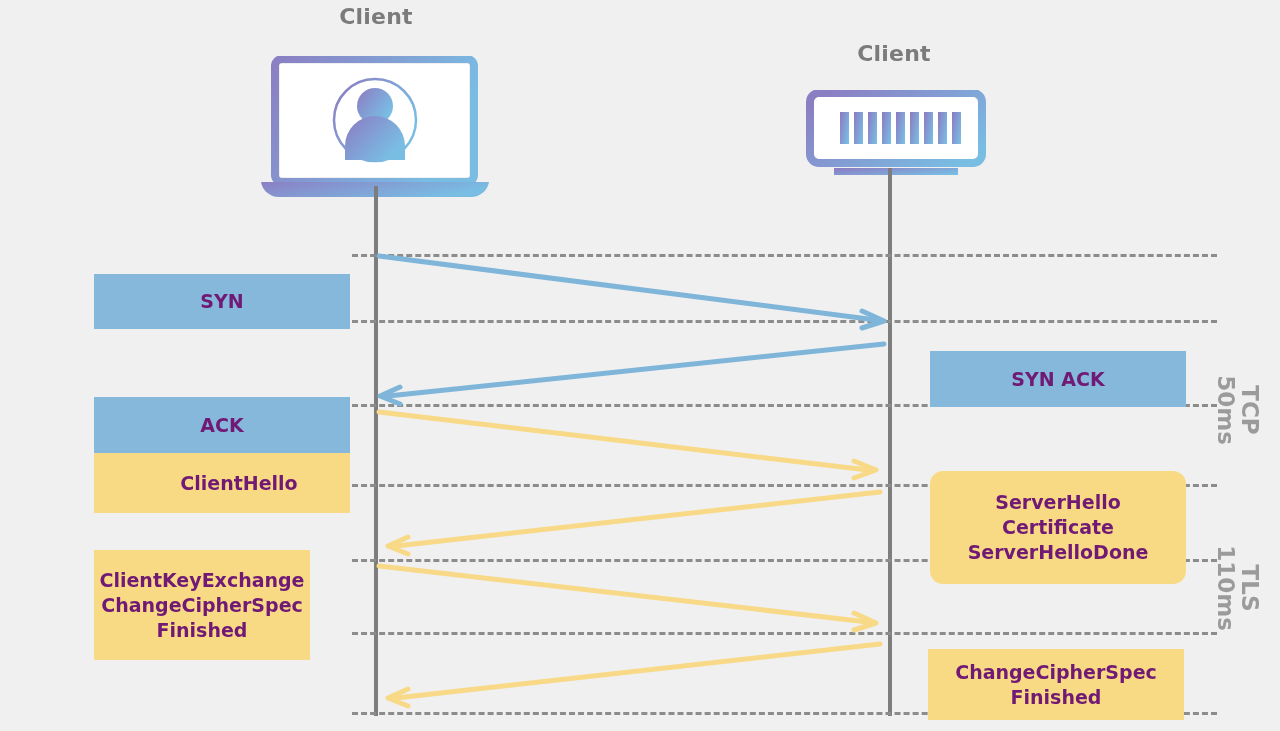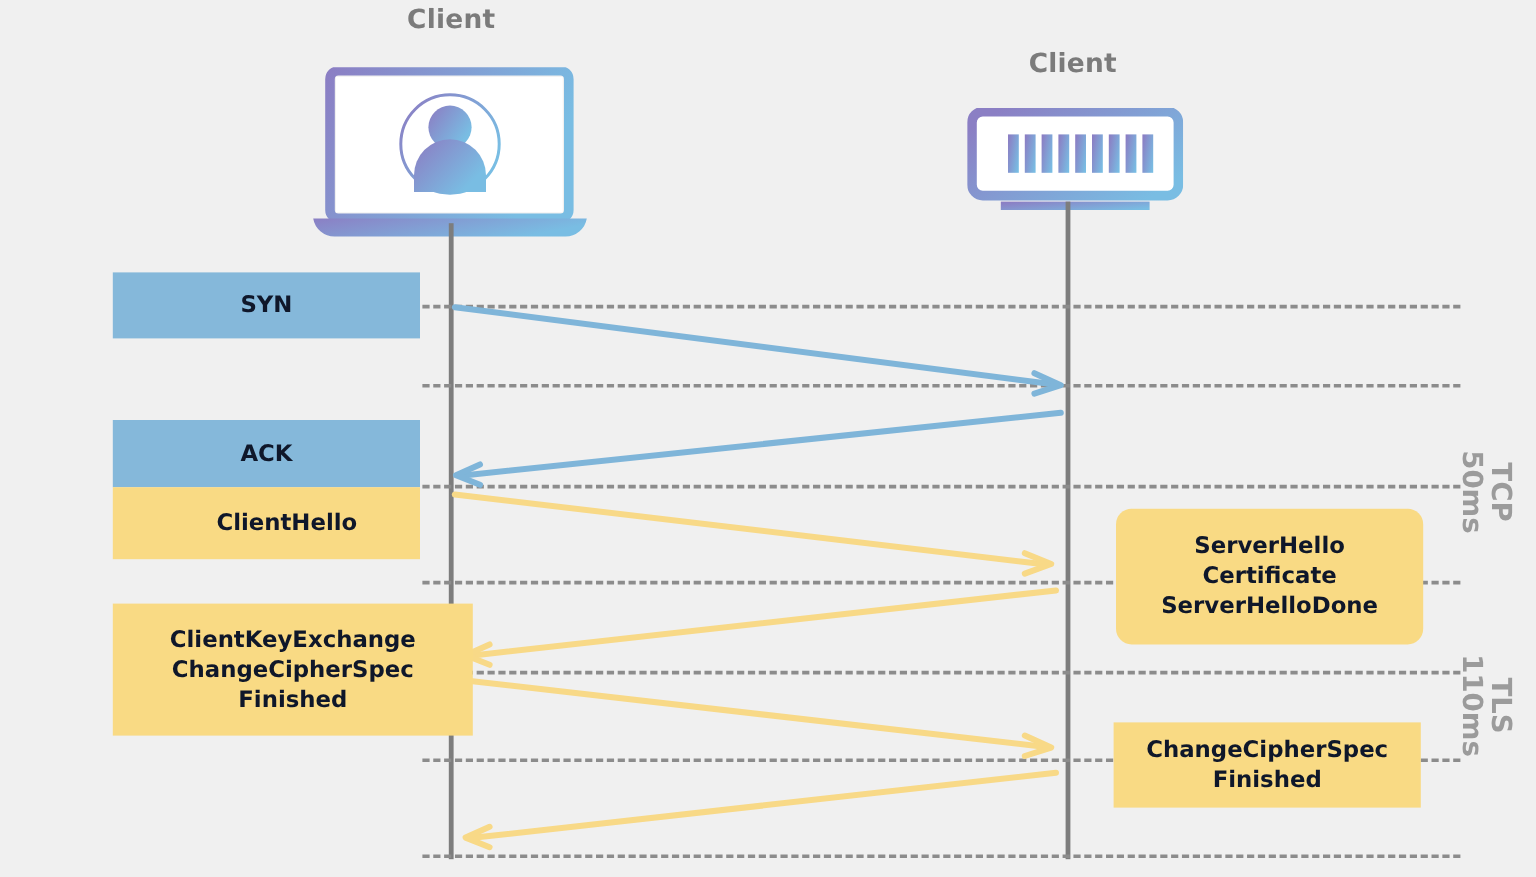--- a/index.html
+++ b/index.html
@@ -49,24 +49,25 @@
 
   
   .msgbox {
     position: absolute;
     display: flex;
     align-items: center;
     justify-content: center;
     text-align: center;
     font-size: 19px;
     font-weight: bold;
-    color: #0f172a;
+    color: #701a75;
     line-height: 25px;
     box-sizing: border-box;
     padding: 2px 6px;
+    margin-top: 47px;
   }
   .msgbox.blue { background: #85b8da; }
   .msgbox.yellow { background: #f9da84; }
   .msgbox .lines { white-space: pre-line; }
 
   
   #arrows {
     position: absolute;
     left: 0; top: 0;
     width: 1280px;
@@ -208,26 +209,29 @@
   </div>
 
   <div class="msgbox blue" style="left:94px; top:350px; width:256px; height:56px;">
     <span class="lines">ACK</span>
   </div>
 
   <div class="msgbox yellow" style="left:94px; top:406px; width:256px; height:60px;padding-left:40px;">
     <span class="lines">ClientHello</span>
   </div>
 
-  <div class="msgbox yellow" style="left:94px; top:503px; width:300px; height:110px;">
+  <div class="msgbox yellow" style="left:94px; top:503px; width:216px; height:110px;">
     <span class="lines">ClientKeyExchange
 ChangeCipherSpec
 Finished</span>
   </div>
 
+  <div class="msgbox blue" style="left:930px; top:304px; width:256px; height:56px;">
+    <span class="lines">SYN ACK</span>
+  </div>
 
   <div class="msgbox yellow" style="left:930px; top:424px; width:256px; height:113px;border-radius:13px;">
     <span class="lines">ServerHello
 Certificate
 ServerHelloDone</span>
   </div>
 
   <div class="msgbox yellow" style="left:928px; top:602px; width:256px; height:71px;">
     <span class="lines">ChangeCipherSpec
 Finished</span>

